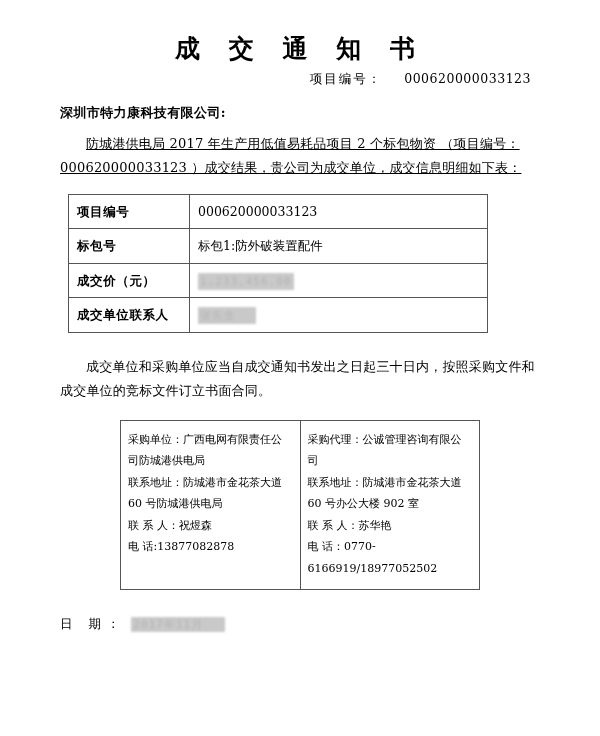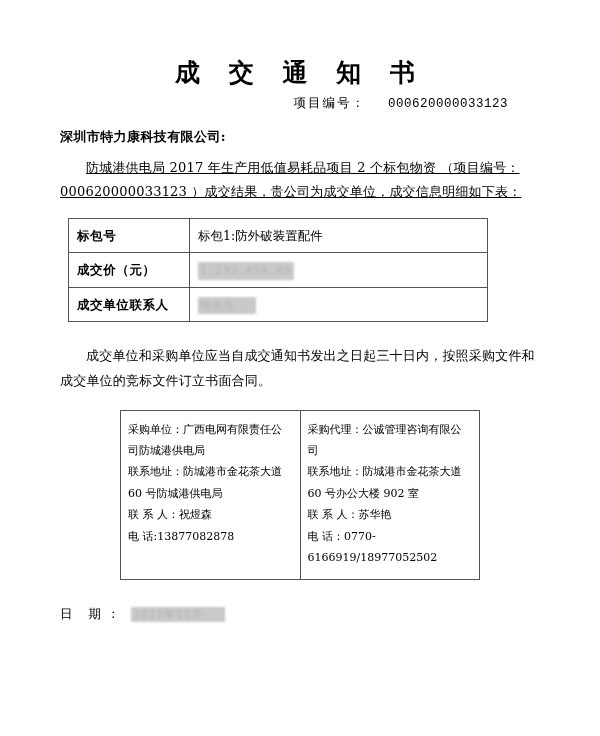--- a/index.html
+++ b/index.html
@@ -19,31 +19,30 @@
     width: 600px;
     height: 736px;
     box-sizing: border-box;
     padding: 0 60px;
   }
   .doc-title {
     text-align: center;
     font-size: 25px;
     font-weight: bold;
     letter-spacing: 10px;
-    margin-top: 56px;
+    margin-top: 32px;
     margin-bottom: 6px;
     font-family: "DejaVu Serif", "Liberation Serif", serif;
   }
   .project-no-line {
     text-align: right;
     font-size: 12.5px;
-    margin-right: 32px;
+    margin-right: 9px;
     margin-bottom: 16px;
     white-space: nowrap;
-    font-family: Liberation Mono, monospace;
   }
   .project-no-label {
     letter-spacing: 2px;
   }
   .project-no-value {
     margin-left: 22px;
     letter-spacing: 0.5px;
   }
   .addressee {
     font-size: 13px;
@@ -141,20 +140,24 @@
     <span class="project-no-label">项目编号：</span><span class="project-no-value">000620000033123</span>
   </div>
 
   <div class="addressee">深圳市特力康科技有限公司:</div>
 
   <div class="intro">防城港供电局 2017 年生产用低值易耗品项目 2 个标包物资 （项目编号：000620000033123  ）成交结果，贵公司为成交单位，成交信息明细如下表：</div>
 
   <table class="info">
     <tbody>
       <tr>
+        <td class="label">项目编号</td>
+        <td>000620000033123</td>
+      </tr>
+      <tr>
         <td class="label">标包号</td>
         <td>标包1:防外破装置配件</td>
       </tr>
       <tr>
         <td class="label">成交价（元）</td>
         <td><span class="redacted wide">1,233,456.00</span></td>
       </tr>
       <tr>
         <td class="label">成交单位联系人</td>
         <td><span class="redacted mid">张先生</span></td>

